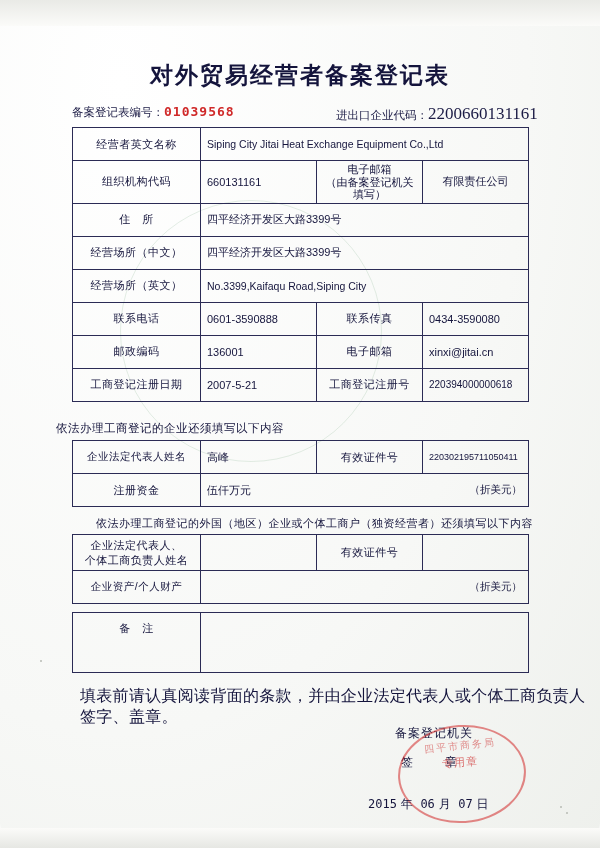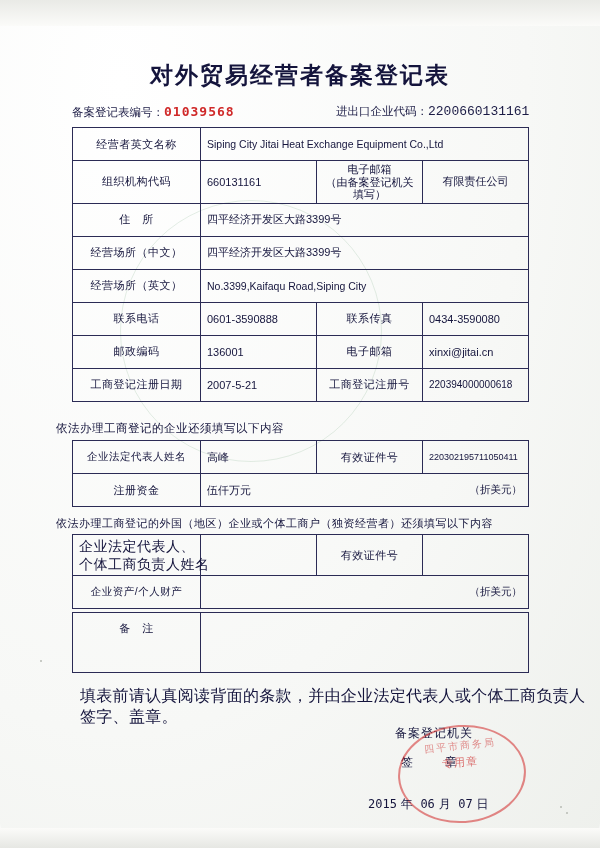--- a/index.html
+++ b/index.html
@@ -59,22 +59,22 @@
   .subline.left { left: 72px; }
   .subline.right { left: 336px; }
   .form-no {
     color: #d02a2a;
     font-family: "DejaVu Sans Mono", monospace;
     font-size: 13px;
     letter-spacing: 1px;
     font-weight: bold;
   }
   .code-val {
-    font-family: Liberation Mono, monospace;
-    font-size: 13px;
+    font-family: Liberation Serif, serif;
+    font-size: 17px;
     color: #1b1b45;
   }
 
   table.main {
     position: absolute;
     left: 72px;
     top: 127px;
     width: 456px;
     border-collapse: collapse;
     table-layout: fixed;
@@ -288,32 +288,32 @@
         <tr>
           <td class="lbl">注册资金</td>
           <td class="val" colspan="3" style="position:relative">
             <span>伍仟万元</span>
             <span style="position:absolute;right:6px;top:50%;transform:translateY(-50%);font-size:10.5px">（折美元）</span>
           </td>
         </tr>
       </tbody>
     </table>
 
-    <div class="section-note" style="top:516px;font-size:11px;">依法办理工商登记的外国（地区）企业或个体工商户（独资经营者）还须填写以下内容</div>
+    <div class="section-note" style="top:516px;font-size:11px;margin-left:40px;">依法办理工商登记的外国（地区）企业或个体工商户（独资经营者）还须填写以下内容</div>
 
     <table class="main" style="top:534px;">
       <colgroup>
         <col style="width:128px">
         <col style="width:116px">
         <col style="width:106px">
         <col style="width:106px">
       </colgroup>
       <tbody>
         <tr style="height:36px">
-          <td class="lbl" style="font-size:14px;line-height:1.3">
+          <td class="lbl" style="font-size:11px;line-height:1.3">
             <div>企业法定代表人、</div>
             <div>个体工商负责人姓名</div>
           </td>
           <td class="val"></td>
           <td class="lbl">有效证件号</td>
           <td class="val"></td>
         </tr>
         <tr>
           <td class="lbl" style="font-size:10.5px">企业资产/个人财产</td>
           <td class="val" colspan="3" style="position:relative">

